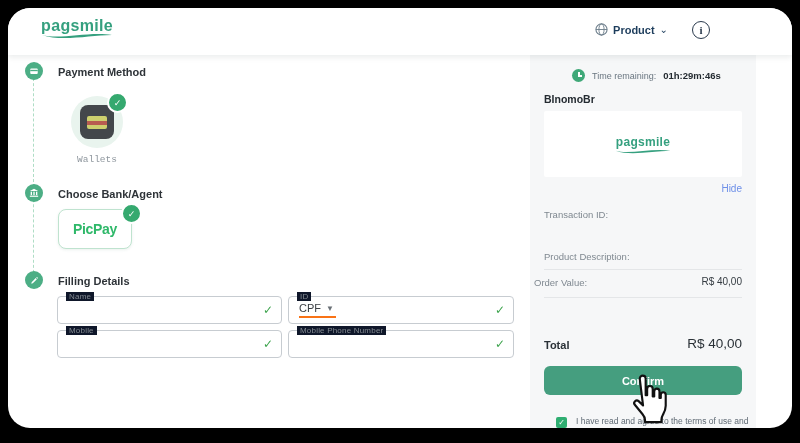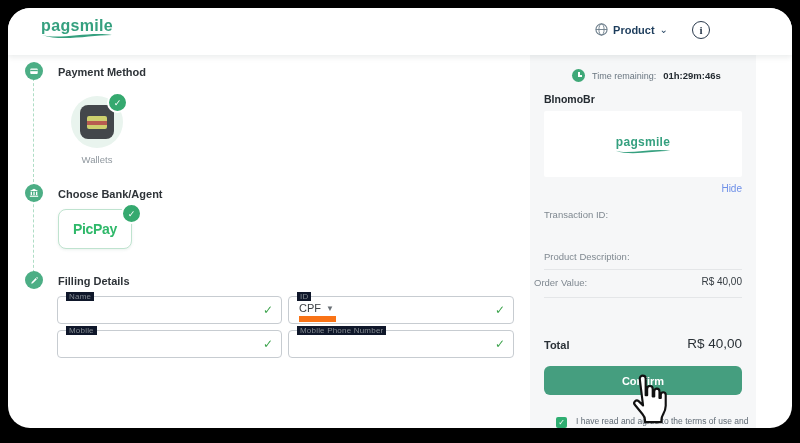--- a/index.html
+++ b/index.html
@@ -48,21 +48,21 @@
     width:34px;height:34px;border-radius:8px;background:#43474b;
     display:flex;align-items:center;justify-content:center;
   }
   .wallet-card{width:20px;height:13px;border-radius:2px;background:#cdd06e;position:relative;overflow:hidden;}
   .wallet-card::after{content:"";position:absolute;left:0;right:0;top:5px;height:4px;background:#b85c50;}
   .check-badge{
     position:absolute;width:17px;height:17px;border-radius:50%;background:#35a96f;border:2px solid #fff;
     color:#fff;font-size:9px;font-weight:700;display:flex;align-items:center;justify-content:center;z-index:3;
   }
   .wallet-badge{left:36px;top:-4px;}
-  .wallet-label{margin-top:6px;text-align:center;font-size:9.5px;color:#8f979e;}
+  .wallet-label{margin-top:6px;text-align:center;font-size:9.5px;color:#8f979e;font-family:Liberation Mono, monospace;}
   
   .picpay-opt{
     position:absolute;left:50px;top:201px;width:72px;height:38px;background:#fff;
     border:1px solid #bfe3cf;border-radius:8px;box-shadow:0 1px 3px rgba(60,120,90,.10);
     display:flex;align-items:center;justify-content:center;cursor:pointer;
   }
   .picpay-logo{font-size:14px;font-weight:800;color:#2eb869;letter-spacing:-.3px;}
   .picpay-badge{left:62px;top:-7px;}
   
   .field{
@@ -77,21 +77,21 @@
     font-size:8px;color:#848b92;letter-spacing:.2px;white-space:nowrap;
   }
   .f-check{position:absolute;right:8px;top:50%;transform:translateY(-50%);color:#3da44d;font-size:12px;font-weight:700;}
   .f-input{
     position:absolute;left:8px;top:2px;bottom:2px;width:calc(100% - 34px);
     border:none;outline:none;background:transparent;font-size:10px;color:#333;
     font-family:"Liberation Sans","DejaVu Sans",sans-serif;
   }
   .id-select{
     position:absolute;left:10px;top:5px;display:flex;align-items:center;gap:5px;
-    border-bottom:6px solid #f97316;padding:0 2px 2px 0;cursor:pointer;
+    border-bottom:2px solid #f97316;padding:0 2px 2px 0;cursor:pointer;
   }
   .id-select-value{font-size:11px;color:#3a3f44;}
   .id-select-chev{font-size:8px;color:#6a7076;}
   
   .panel{position:absolute;left:522px;top:47px;width:226px;bottom:0;background:#f6f7f8;}
   .timer{position:absolute;left:14px;top:14px;display:flex;align-items:center;gap:7px;margin-left:28px;}
   .clock-ic{width:13px;height:13px;border-radius:50%;background:#3fa878;position:relative;flex:none;}
   .clock-ic::before{content:"";position:absolute;left:6px;top:3px;width:1.5px;height:4px;background:#fff;}
   .clock-ic::after{content:"";position:absolute;left:6px;top:6px;width:3.5px;height:1.5px;background:#fff;}
   .timer-label{font-size:9px;color:#6a7680;}

